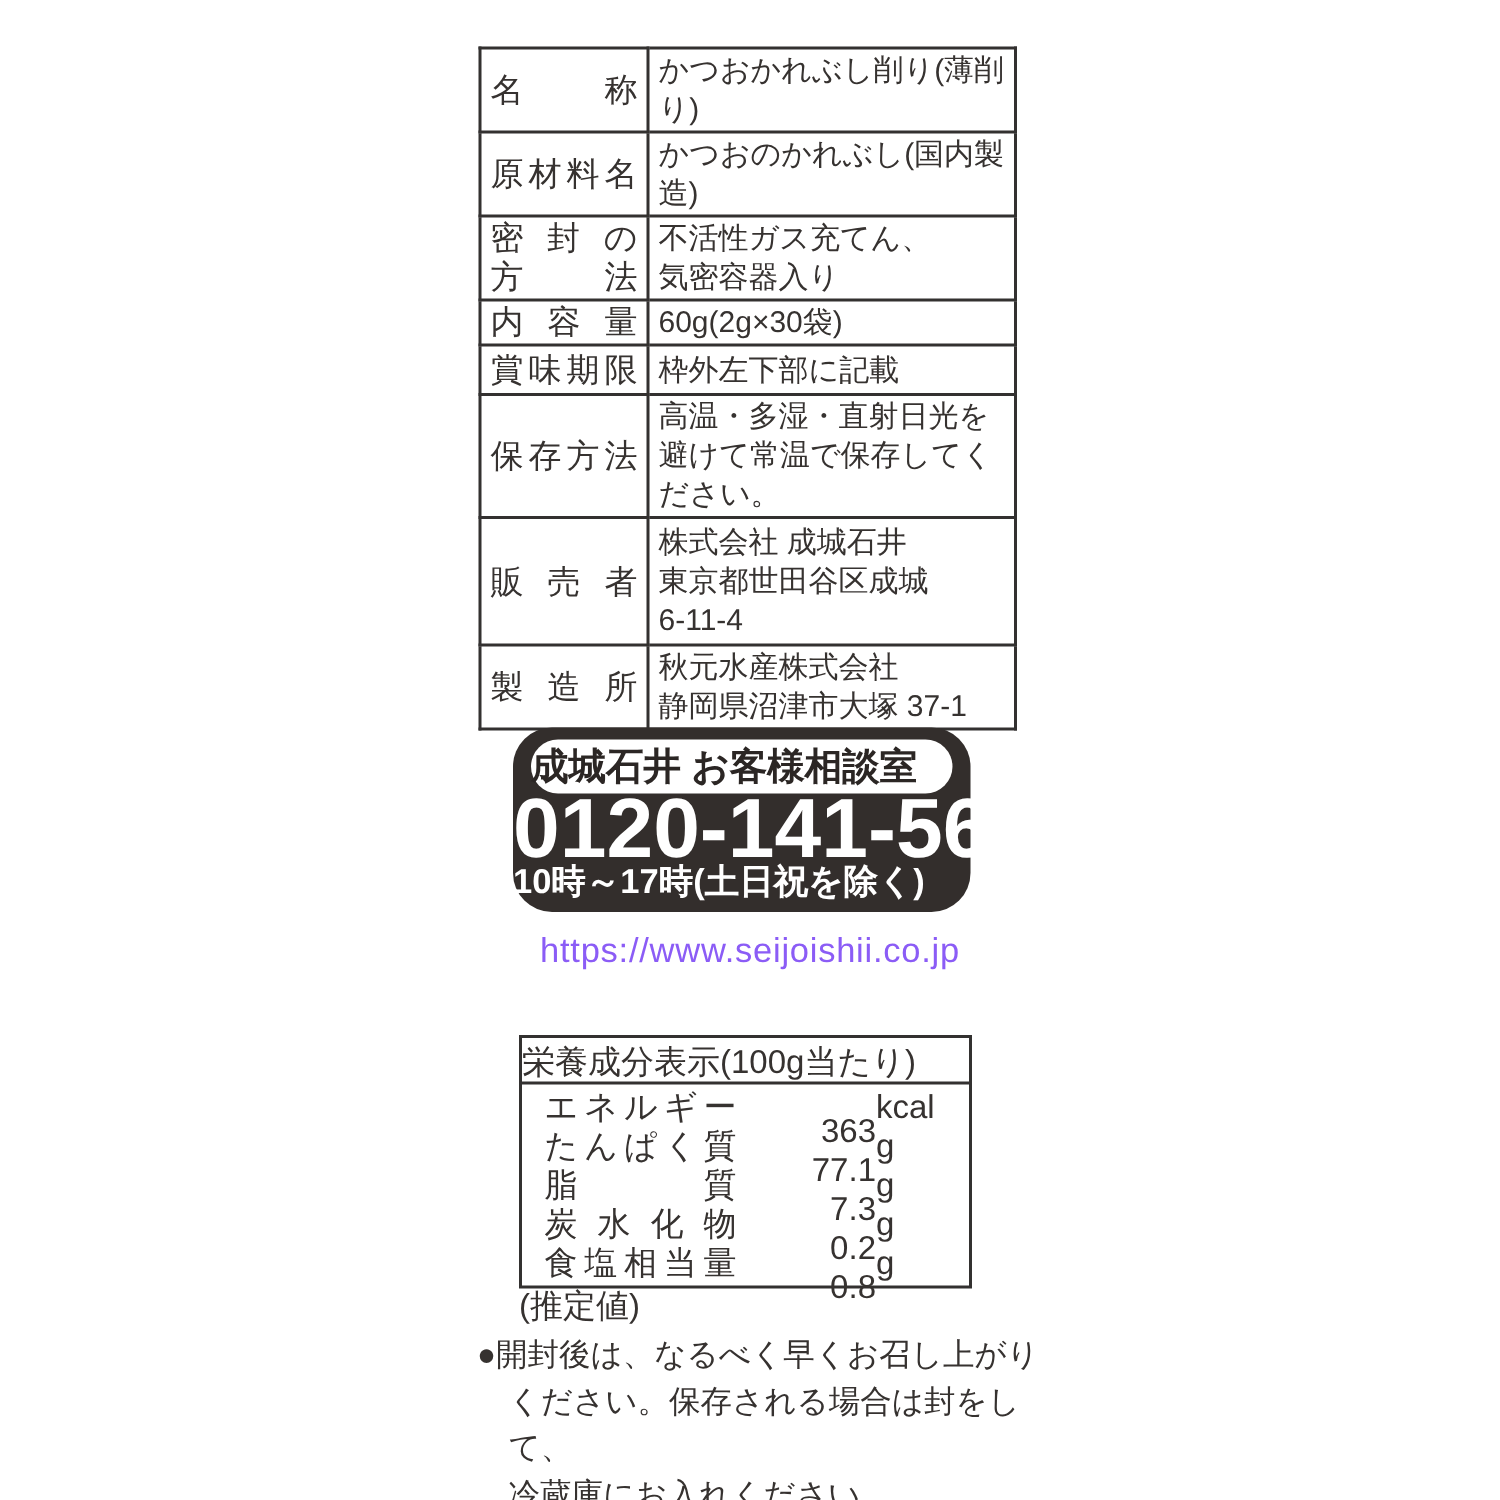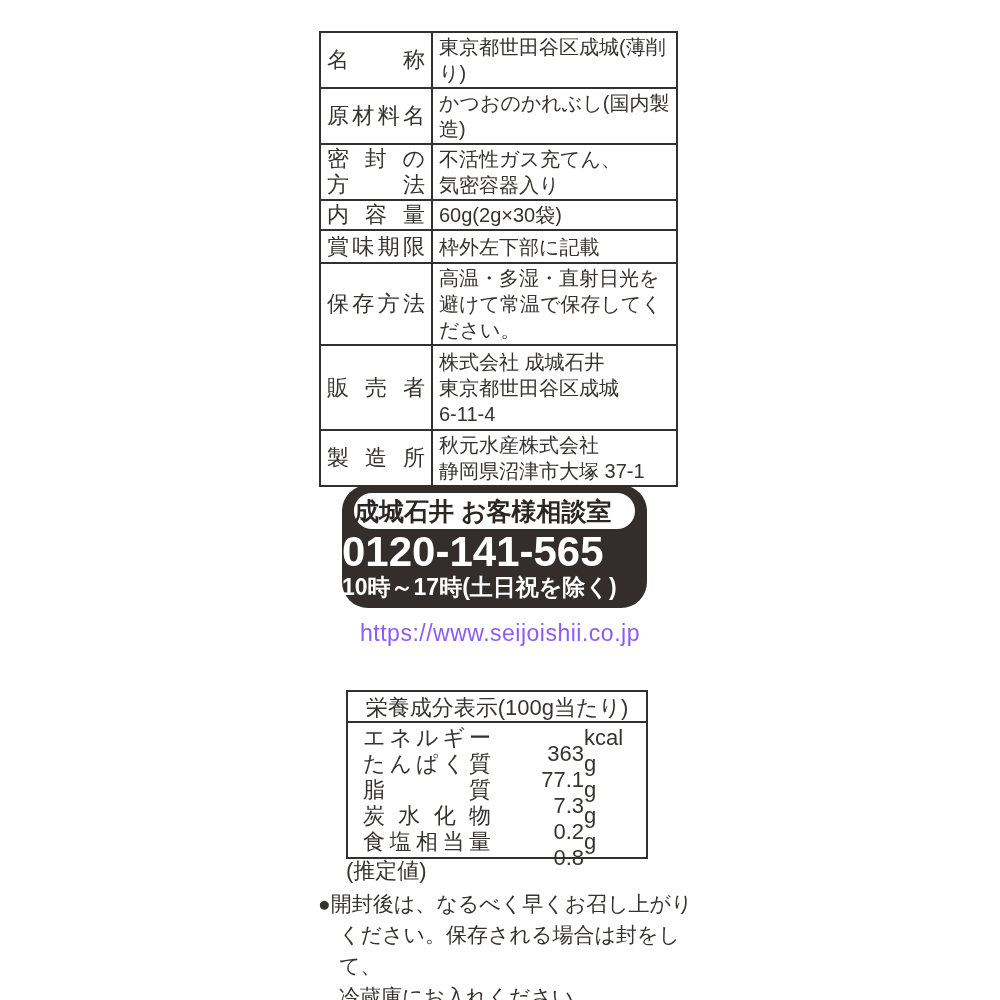--- a/index.html
+++ b/index.html
@@ -77,21 +77,21 @@
     border-radius: 18px;
     color: #2b2624;
     font-size: 25px;
     font-weight: bold;
     letter-spacing: 0px;
     white-space: nowrap;
   }
   .contact-phone {
     margin-top: 1px;
     color: #ffffff;
-    font-size: 42px;
+    font-size: 56px;
     font-weight: bold;
     line-height: 44px;
     letter-spacing: 0px;
     white-space: nowrap;
   }
   .contact-hours {
     margin-top: 0px;
     color: #ffffff;
     font-size: 23px;
     font-weight: bold;
@@ -116,21 +116,20 @@
     left: 346px;
     top: 690px;
     width: 302px;
     border: 2px solid #333130;
     font-size: 22px;
   }
   .nutrition-title {
     height: 31px;
     line-height: 31px;
     border-bottom: 2px solid #333130;
-    text-align: center;
     white-space: nowrap;
   }
   .nutrition-body { padding: 2px 0 2px 0; }
   .nut-row {
     display: flex;
     height: 26px;
     line-height: 26px;
     padding-left: 15px;
     padding-right: 2px;
     justify-content: flex-end;
@@ -168,21 +167,21 @@
 </style>
 </head>
 <body>
 
 <div class="page">
 
   <table class="info-table">
     <tbody>
       <tr class="r1">
         <th>名称</th>
-        <td>東京都世田谷区成城(薄削り)</td>
+        <td>かつおかれぶし削り(薄削り)</td>
       </tr>
       <tr class="r2">
         <th>原材料名</th>
         <td>かつおのかれぶし(国内製造)</td>
       </tr>
       <tr class="r3">
         <th>密封の
 方法</th>
         <td>不活性ガス充てん、
 気密容器入り</td>

